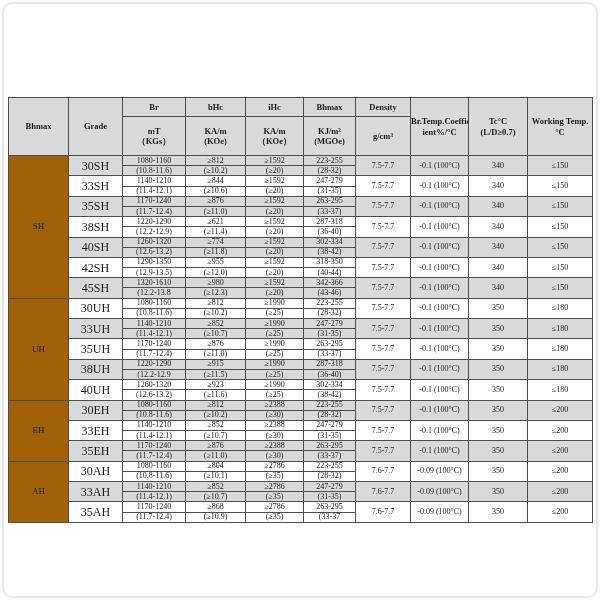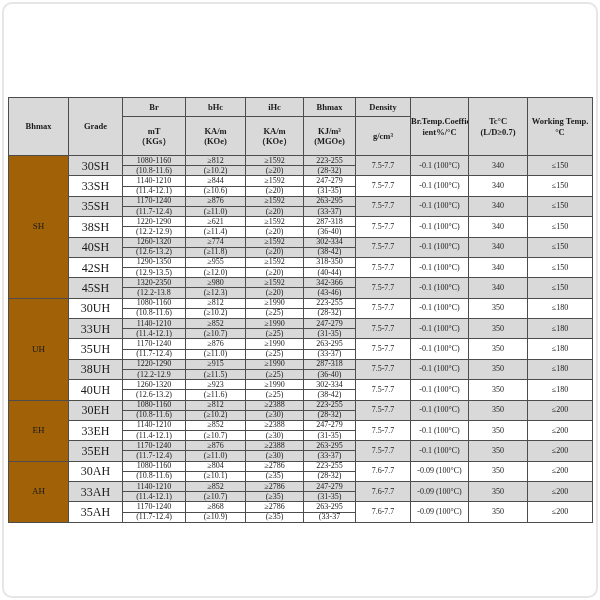--- a/index.html
+++ b/index.html
@@ -200,21 +200,21 @@
         <td class="plain" rowspan="2">≤150</td>
       </tr>
       <tr>
         <td class="plain">(12.9-13.5)</td>
         <td class="plain">(≥12.0)</td>
         <td class="plain">(≥20)</td>
         <td class="plain">(40-44)</td>
       </tr>
       <tr>
         <td class="grade-cell shaded" rowspan="2">45SH</td>
-        <td class="shaded">1320-2350</td>
+        <td class="shaded">1320-1610</td>
         <td class="shaded">≥980</td>
         <td class="shaded">≥1592</td>
         <td class="shaded">342-366</td>
         <td class="shaded" rowspan="2">7.5-7.7</td>
         <td class="shaded" rowspan="2">-0.1 (100°C)</td>
         <td class="shaded" rowspan="2">340</td>
         <td class="shaded" rowspan="2">≤150</td>
       </tr>
       <tr>
         <td class="shaded">(12.2-13.8</td>

